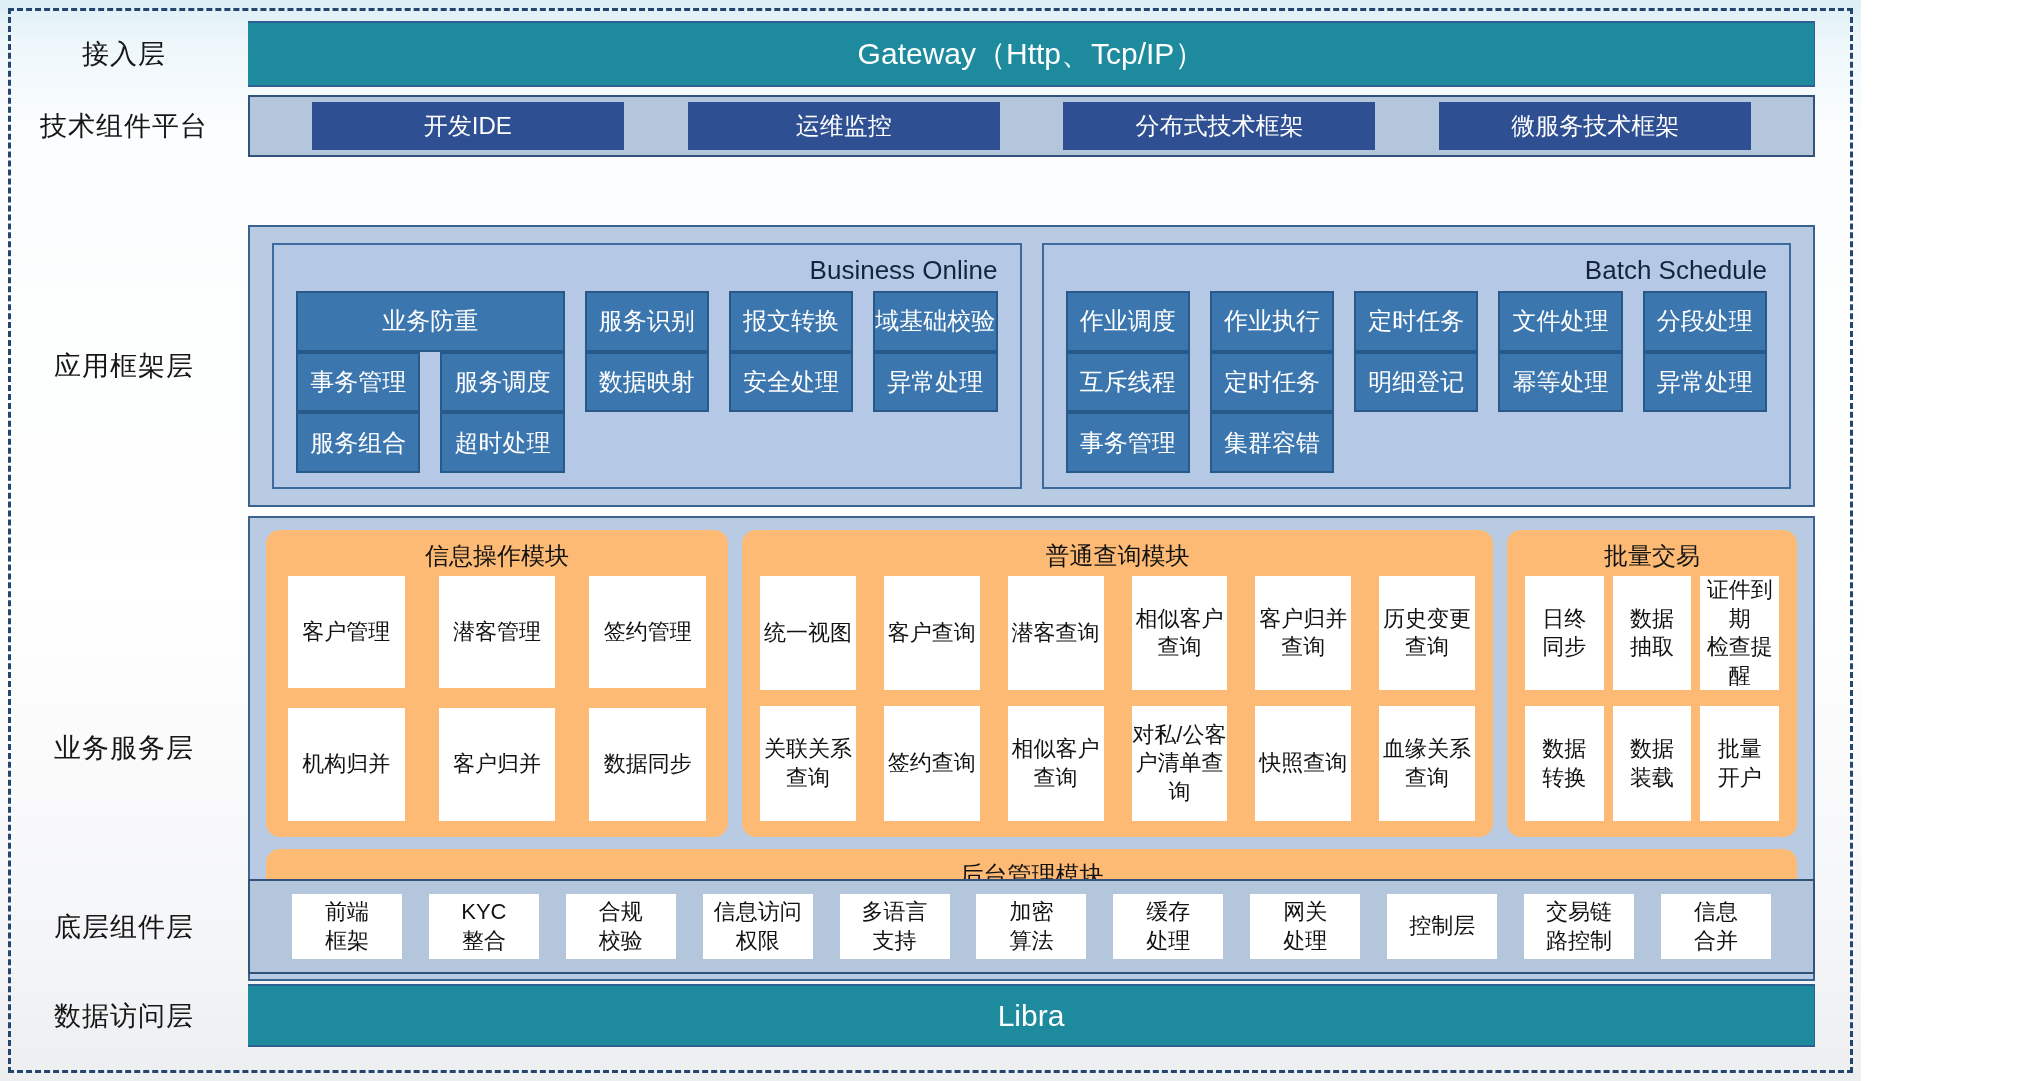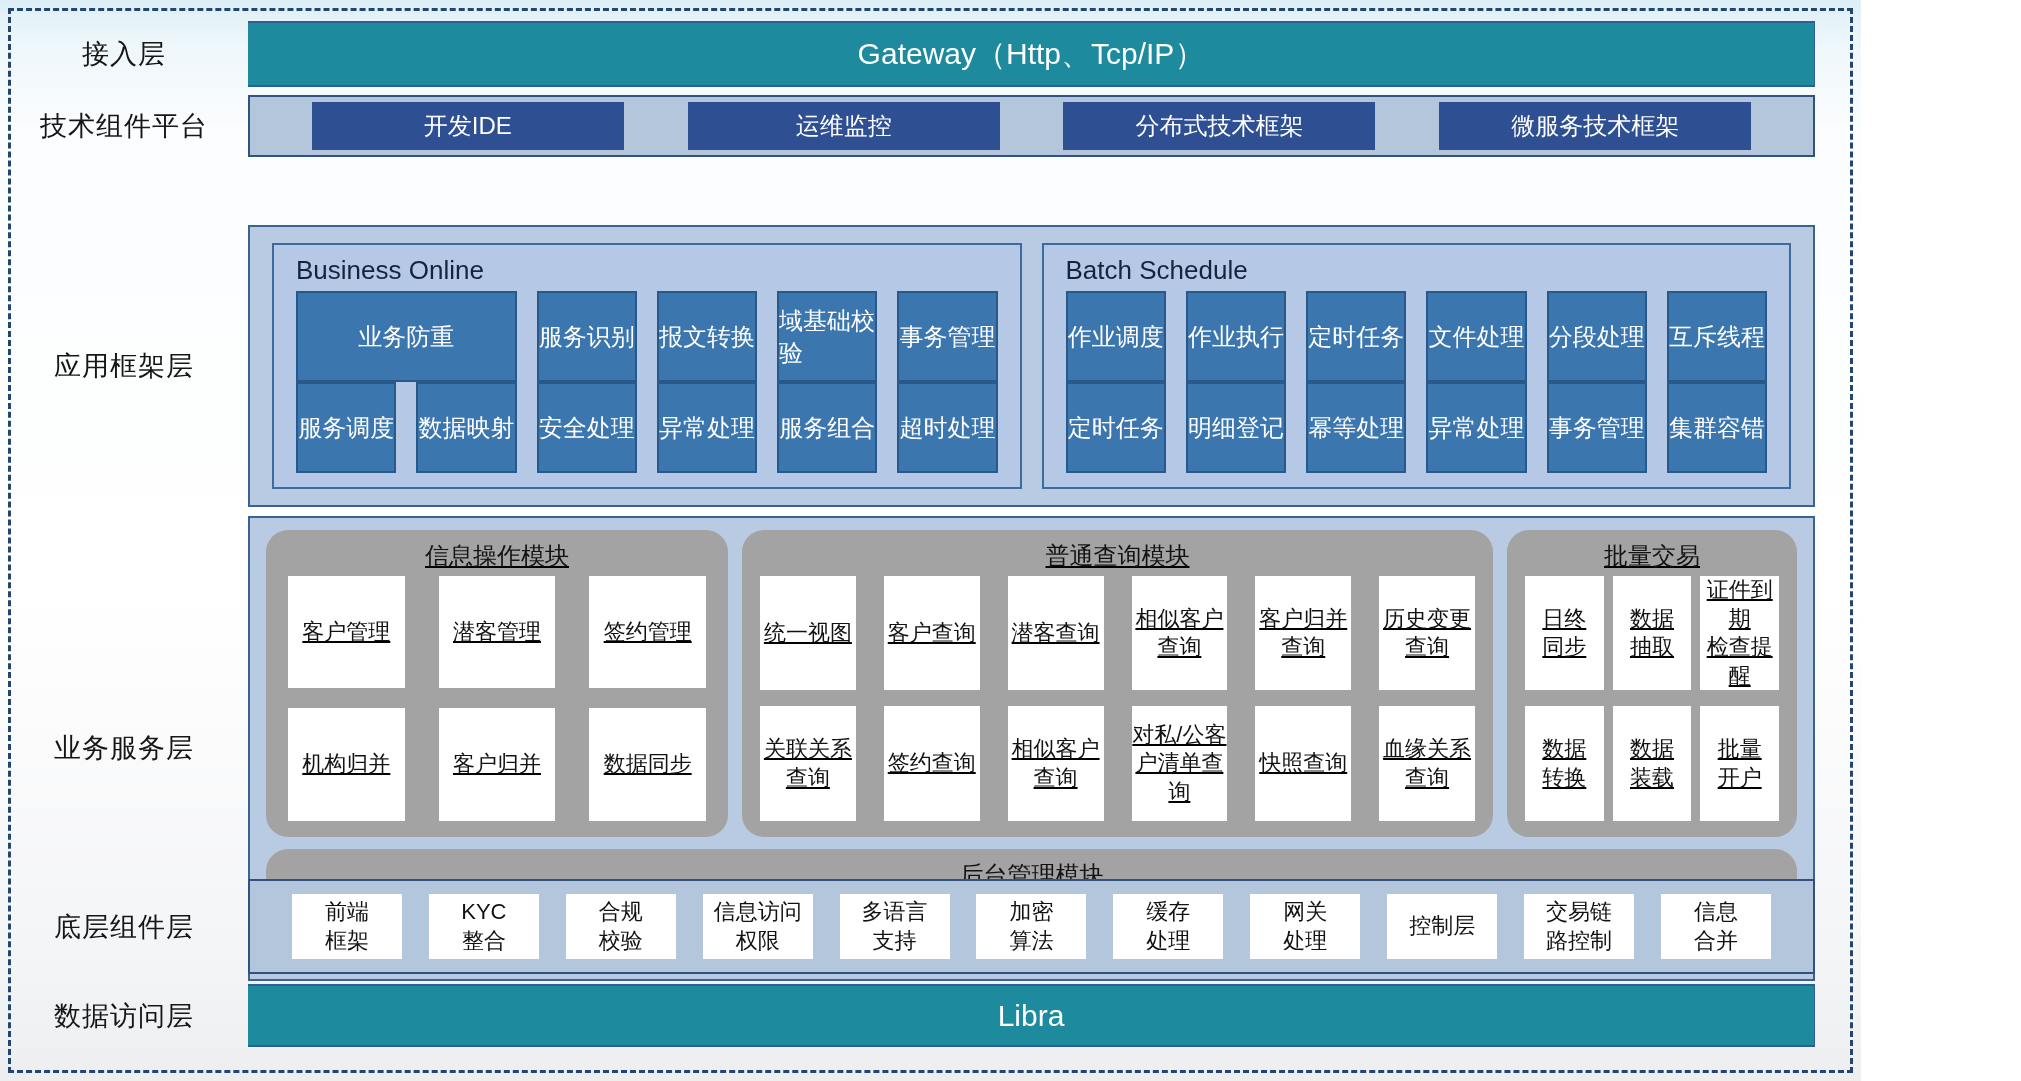--- a/index.html
+++ b/index.html
@@ -59,50 +59,50 @@
     padding: 16px 22px;
   }
   .app-panel {
     flex: 1;
     background: #b5c9e6;
     border: 2px solid #3d6b9f;
     padding: 6px 22px 14px 22px;
     display: flex; flex-direction: column;
   }
   .app-panel-title {
-    text-align: left; font-size: 26px; color: #14243d;
+    text-align: right; font-size: 26px; color: #14243d;
     height: 38px; line-height: 38px; margin-bottom: 2px;
   }
   .app-grid {
     flex: 1;
     display: grid;
-    grid-template-columns: repeat(6, 1fr);
+    grid-template-columns: repeat(5, 1fr);
     grid-auto-rows: 1fr;
     gap: 0 20px;
   }
   .app-grid > div {
     background: #3b76ae;
     border: 2px solid #295988;
     color: #ffffff; font-size: 24px;
     display: flex; align-items: center; justify-content: center;
   }
   
   .row-svc { height: 354px; margin-bottom: 9px; }
   .svc-container {
     background: #b8cbe3;
     border: 2px solid #3a6390;
     padding: 12px 16px;
     display: flex; flex-direction: column; gap: 12px;
   }
   .svc-top { display: flex; gap: 14px; flex: 1; }
   .svc-panel {
-    background: #a3a3a3;
-    border-radius: 22px;
+    background: #fdba74;
+    border-radius: 14px;
     padding: 8px 18px 14px 18px;
-    display: flex; flex-direction: column; text-decoration: underline;
+    display: flex; flex-direction: column;
   }
   .svc-title {
     text-align: center; font-size: 24px; color: #121212;
     height: 36px; line-height: 36px;
   }
   .panel-info  { flex: 0 0 462px; }
   .panel-query { flex: 1; }
   .panel-batch { flex: 0 0 290px; }
   .cell-grid { flex: 1; display: grid; grid-auto-rows: 1fr; }
   .grid-3 { grid-template-columns: repeat(3, 1fr); gap: 20px 34px; padding: 2px 4px; }

